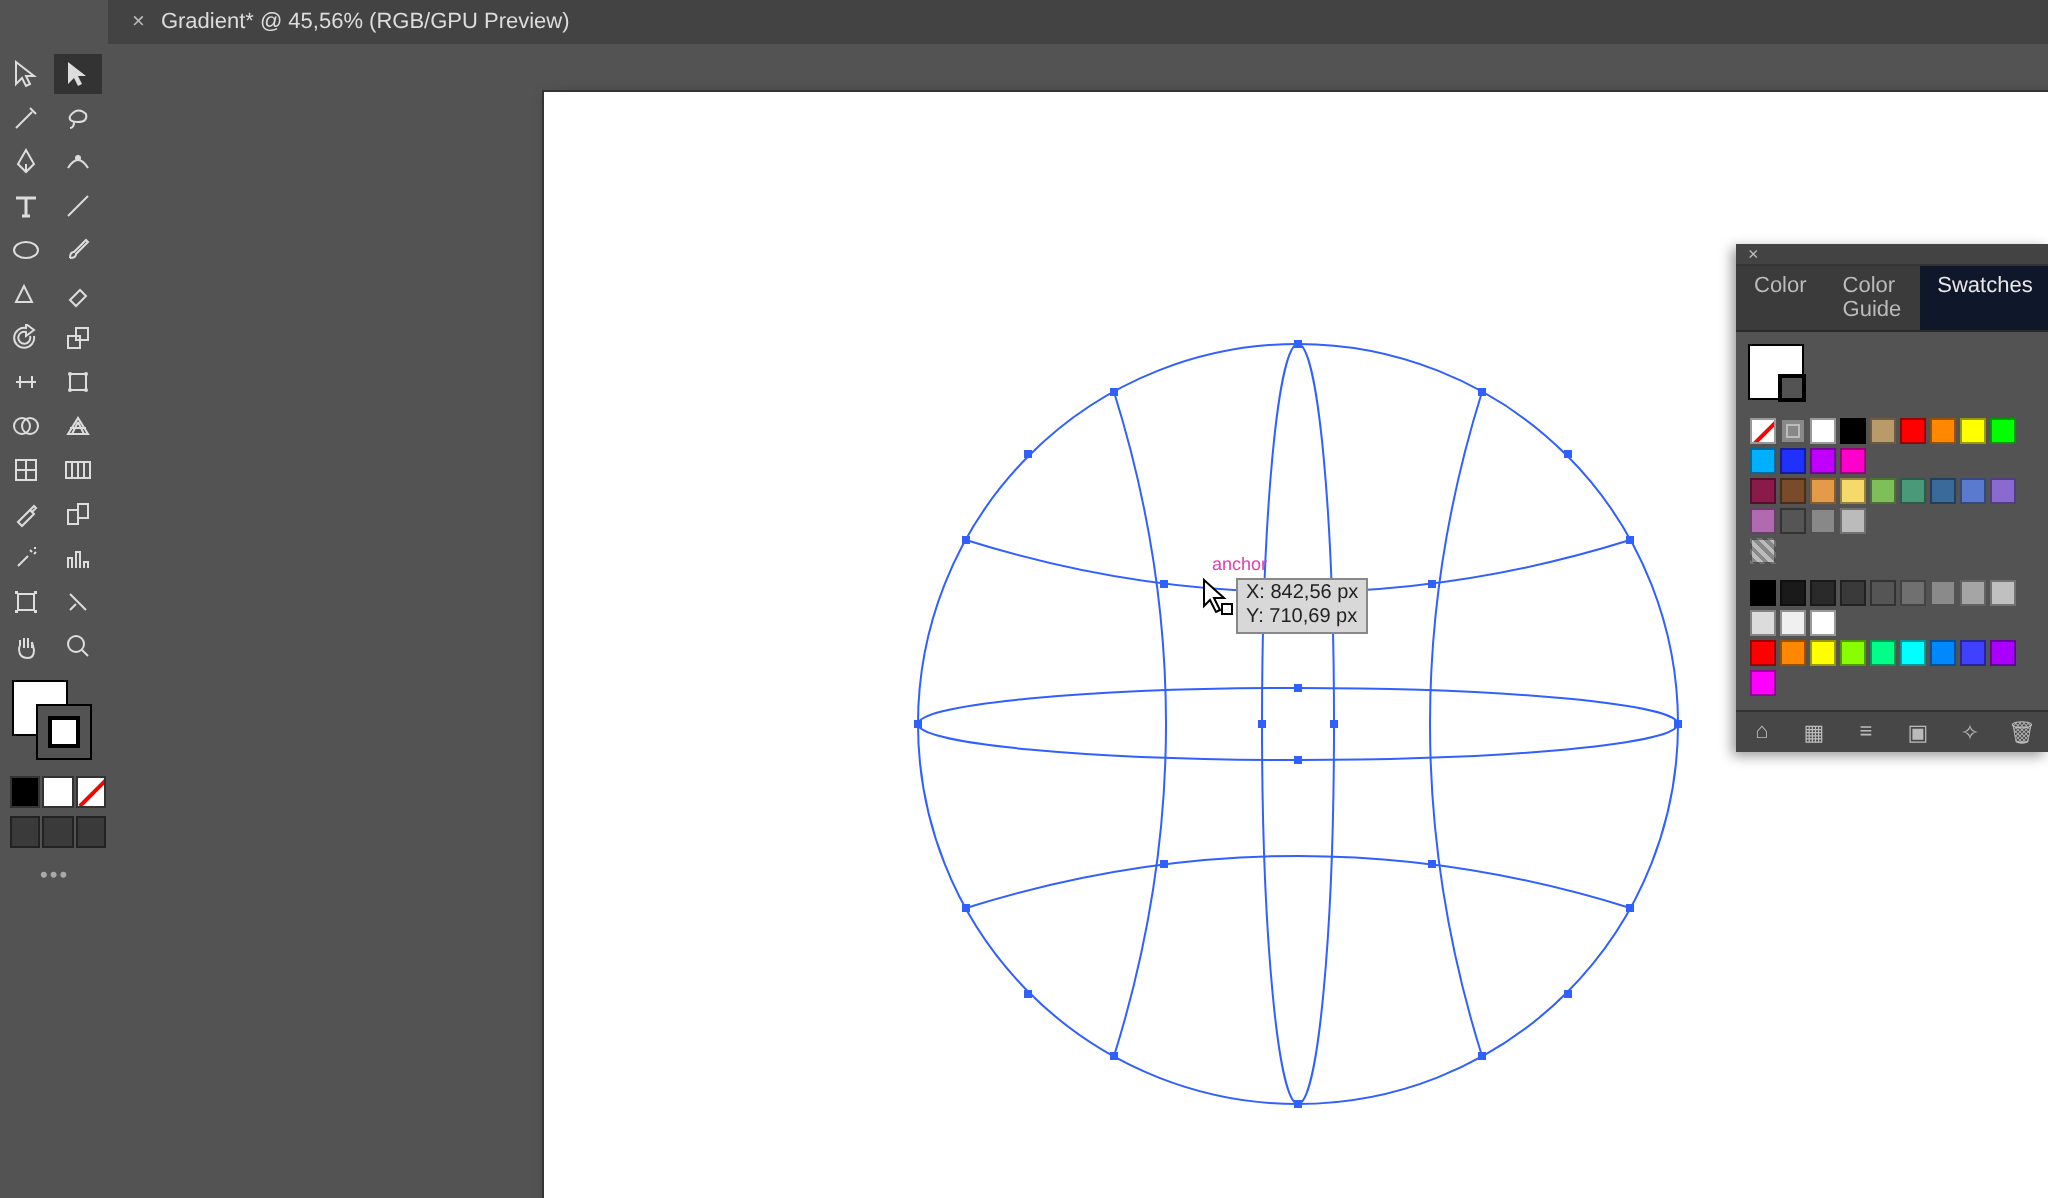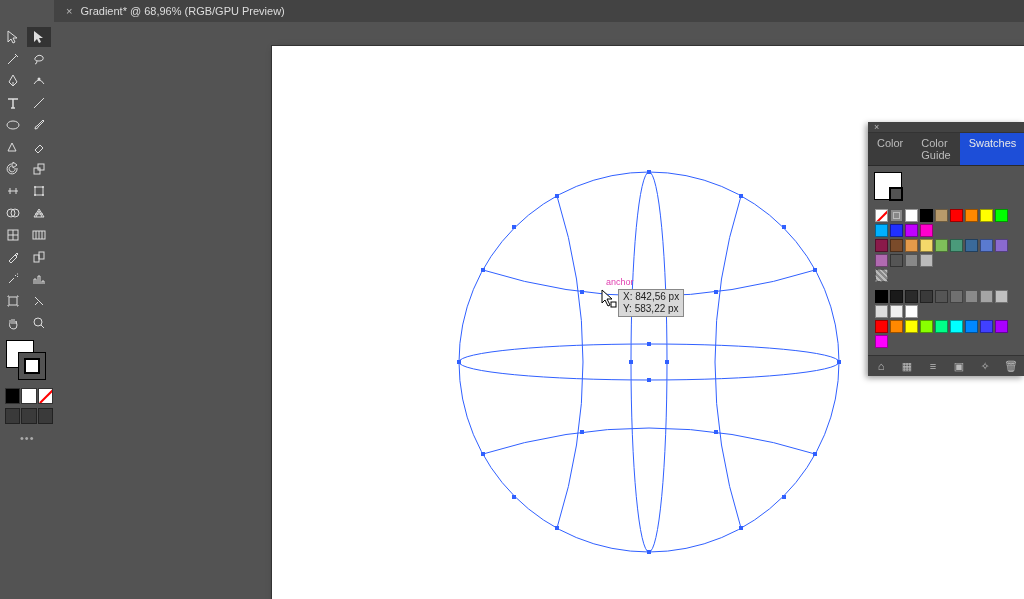--- a/index.html
+++ b/index.html
@@ -34,38 +34,38 @@
   
   #cursor{position:absolute;left:547px;top:267px;pointer-events:none}
   #anchorlbl{position:absolute;left:552px;top:255px;color:#e040b0;font-size:9px}
   #tooltip{position:absolute;left:564px;top:267px;background:#d8d8d8;border:1px solid #888;font-size:10px;color:#222;line-height:12px;padding:1px 4px}
   
   #swpanel{position:absolute;right:0;top:122px;width:156px;background:#535353;box-shadow:-2px 2px 6px rgba(0,0,0,.4)}
   #swpanel .hdr{height:10px;background:#434343;border-bottom:1px solid #333;position:relative}
   #swpanel .hdr .cx{position:absolute;left:6px;top:0;color:#bbb;font-size:9px}
   #swpanel .tabs{display:flex;background:#3b3b3b;border-bottom:1px solid #2a2a2a}
   #swpanel .tab{padding:4px 9px;font-size:11px;color:#bbb}
-  #swpanel .tab.act{background:#1d4ed8;color:#e8e8e8}
+  #swpanel .tab.act{background:#0f172a;color:#e8e8e8}
   .bigsw{width:26px;height:26px;margin:6px;background:#fff;border:1px solid #000;position:relative}
   .bigsw::after{content:"";position:absolute;right:-2px;bottom:-2px;width:10px;height:10px;border:2px solid #000;background:#535353}
   .swgrid{display:flex;flex-wrap:wrap;padding:2px 2px 6px 6px}
   .sw{width:13px;height:13px;margin:1px;border:1px solid rgba(0,0,0,.4);box-sizing:border-box}
   .sw.none{background:#fff;position:relative;overflow:hidden}
   .sw.none::after{content:"";position:absolute;left:-2px;top:5px;width:18px;height:2px;background:red;transform:rotate(-45deg)}
   .sw.reg{background:#888;position:relative}
   .sw.reg::after{content:"";position:absolute;inset:2px;border:1px solid #bbb}
   #swpanel .ftr{display:flex;justify-content:space-between;padding:4px 6px;background:#474747;border-top:1px solid #333}
   #swpanel .ftr span{width:14px;height:12px;color:#bbb;font-size:11px;text-align:center}
 </style>
 </head>
 <body>
 
 <div id="tab-bar">
   <span class="x">×</span>
-  <span>Gradient* @ 68,96% (RGB/GPU Preview)</span>
+  <span>Gradient* @ 45,56% (RGB/GPU Preview)</span>
 </div>
 
 <div id="tool-panel">
   <div class="trow">
       <div class="tcell">
         <svg width="12" height="14">
           <path d="M1 1 L1 12 L4 9 L6 13 L8 12 L6 8 L10 8 Z" fill="none" stroke="#ddd"></path>
         </svg>
       </div>
       <div class="tcell sel">
@@ -306,21 +306,21 @@
 
   <div id="anchorlbl">anchor</div>
   <div id="cursor">
     <svg width="16" height="20">
         <path d="M1 1 L1 14 L4 11 L7 17 L9 16 L6 10 L11 10 Z" fill="#fff" stroke="#000"></path>
         <rect x="10" y="13" width="5" height="5" fill="none" stroke="#000"></rect>
       </svg>
   </div>
   <div id="tooltip">
     <div>X: 842,56 px</div>
-    <div>Y: 583,22 px</div>
+    <div>Y: 710,69 px</div>
   </div>
 </div>
 
 <div id="swpanel">
   <div class="hdr">
       <span class="cx">×</span>
     </div>
   <div class="tabs">
     <div class="tab">Color</div>
     <div class="tab">Color Guide</div>

